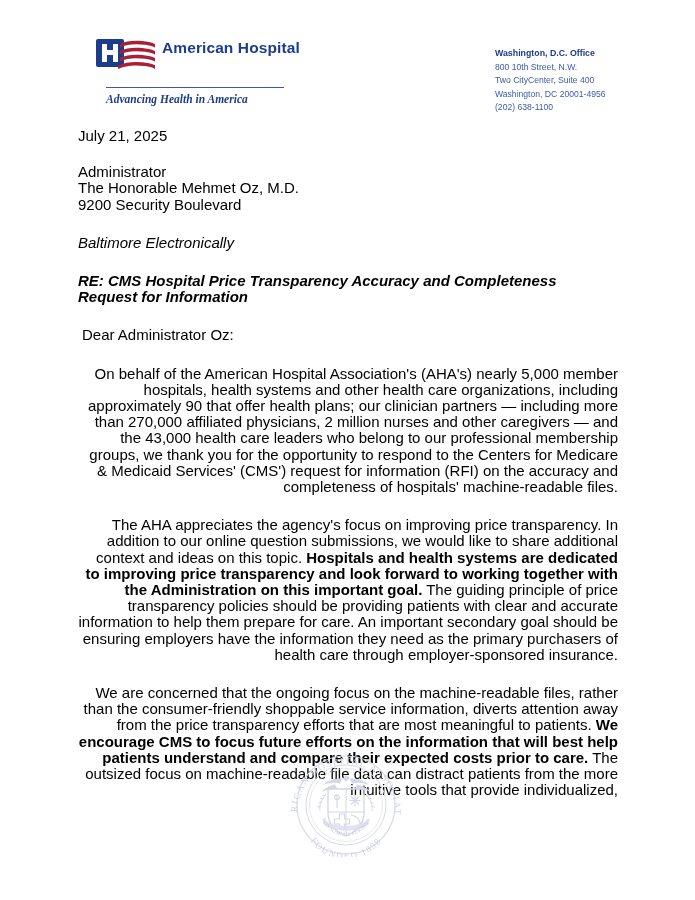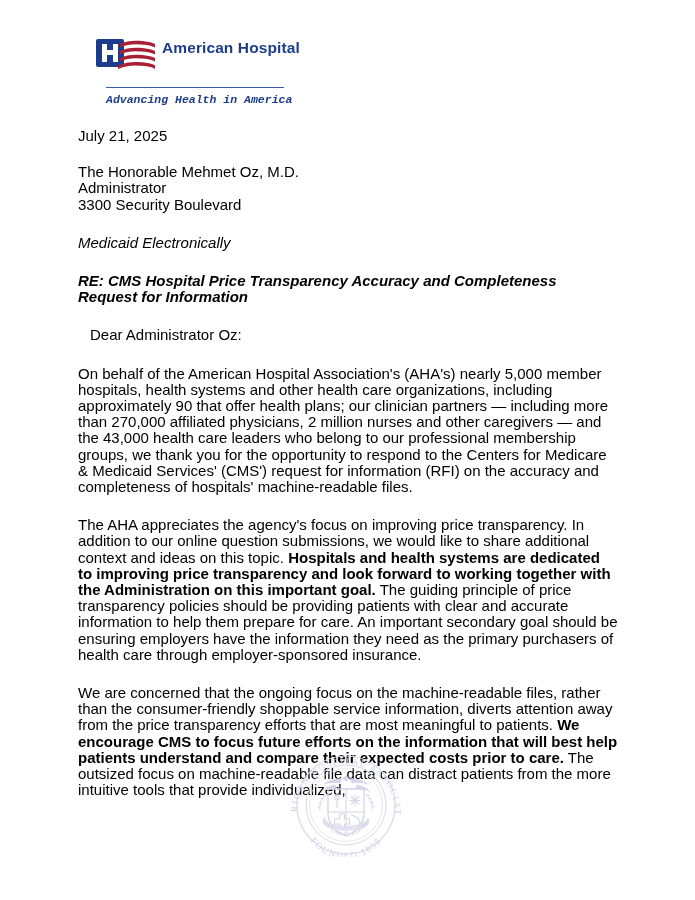--- a/index.html
+++ b/index.html
@@ -114,21 +114,21 @@
     margin-top: 6px;
     margin-left: 10px;
     width: 178px;
     height: 1px;
     background: #3a5ca8;
   }
 
   .logo-tagline {
     margin-top: 5px;
     margin-left: 10px;
-    font-family: Liberation Mono, monospace;
+    font-family: Liberation Serif, serif;
     font-style: italic;
     font-weight: bold;
     font-size: 11.5px;
     color: #1b3d8c;
     white-space: nowrap;
   }
 
   
   .office-block {
     position: absolute;
@@ -174,26 +174,26 @@
     font-style: italic;
   }
 
   .subject {
     margin: 0 9px 22px 0;
     font-style: italic;
     font-weight: bold;
   }
 
   .salutation {
-    margin: 0 0 22px 12px;
+    margin: 0 0 22px 4px;
   }
 
   .para {
     margin: 0 0 22px 0;
-    text-align: left;
+    text-align: right;
   }
   .para b {
     font-weight: bold;
   }
 
   
   .watermark {
     position: absolute;
     left: 285px;
     top: 753px;
@@ -229,34 +229,41 @@
         <div class="logo-words">
           <div class="logo-line1">American Hospital</div>
         </div>
 
       </div>
 
       <div class="logo-divider"></div>
       <div class="logo-tagline">Advancing Health in America</div>
     </div>
 
+    <div class="office-block">
+      <div class="office-title">Washington, D.C. Office</div>
+      <div>800 10th Street, N.W.</div>
+      <div>Two CityCenter, Suite 400</div>
+      <div>Washington, DC 20001-4956</div>
+      <div>(202) 638-1100</div>
+    </div>
 
   </div>
 
   <div class="letter-body">
 
     <div class="date-line">July 21, 2025</div>
 
     <div class="recipient">
+      <div>Administrator</div>
       <div>The Honorable Mehmet Oz, M.D.</div>
-      <div>Administrator</div>
-      <div>3300 Security Boulevard</div>
+      <div>9200 Security Boulevard</div>
     </div>
 
-    <div class="submitted">Medicaid Electronically</div>
+    <div class="submitted">Baltimore Electronically</div>
 
     <div class="subject">RE: CMS Hospital Price Transparency Accuracy and Completeness Request for Information</div>
 
     <div class="salutation">Dear Administrator Oz:</div>
 
     <div id="paragraphs">
         <div class="para"><span>On behalf of the American Hospital Association's (AHA's) nearly 5,000 member hospitals, health systems and other health care organizations, including approximately 90 that offer health plans; our clinician partners — including more than 270,000 affiliated physicians, 2 million nurses and other caregivers — and the 43,000 health care leaders who belong to our professional membership groups, we thank you for the opportunity to respond to the Centers for Medicare &amp; Medicaid Services' (CMS') request for information (RFI) on the accuracy and completeness of hospitals' machine-readable files.</span></div>
         <div class="para"><span>The AHA appreciates the agency's focus on improving price transparency. In addition to our online question submissions, we would like to share additional context and ideas on this topic. </span><b>Hospitals and health systems are dedicated to improving price transparency and look forward to working together with the Administration on this important goal.</b><span> The guiding principle of price transparency policies should be providing patients with clear and accurate information to help them prepare for care. An important secondary goal should be ensuring employers have the information they need as the primary purchasers of health care through employer-sponsored insurance.</span></div>
         <div class="para"><span>We are concerned that the ongoing focus on the machine-readable files, rather than the consumer-friendly shoppable service information, diverts attention away from the price transparency efforts that are most meaningful to patients. </span><b>We encourage CMS to focus future efforts on the information that will best help patients understand and compare their expected costs prior to care.</b><span> The outsized focus on machine-readable file data can distract patients from the more intuitive tools that provide individualized,</span></div>
       </div>

